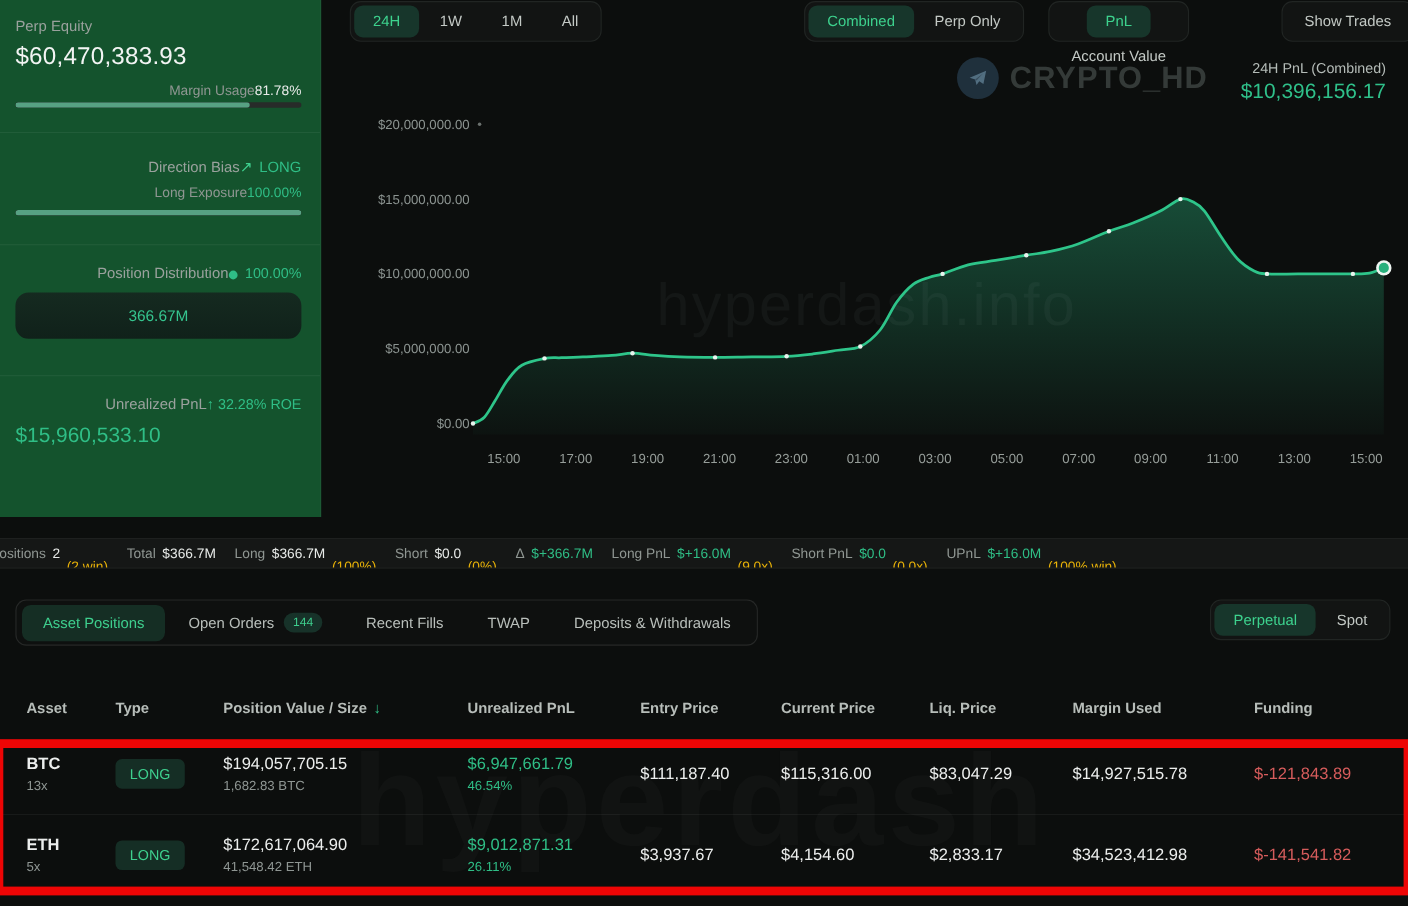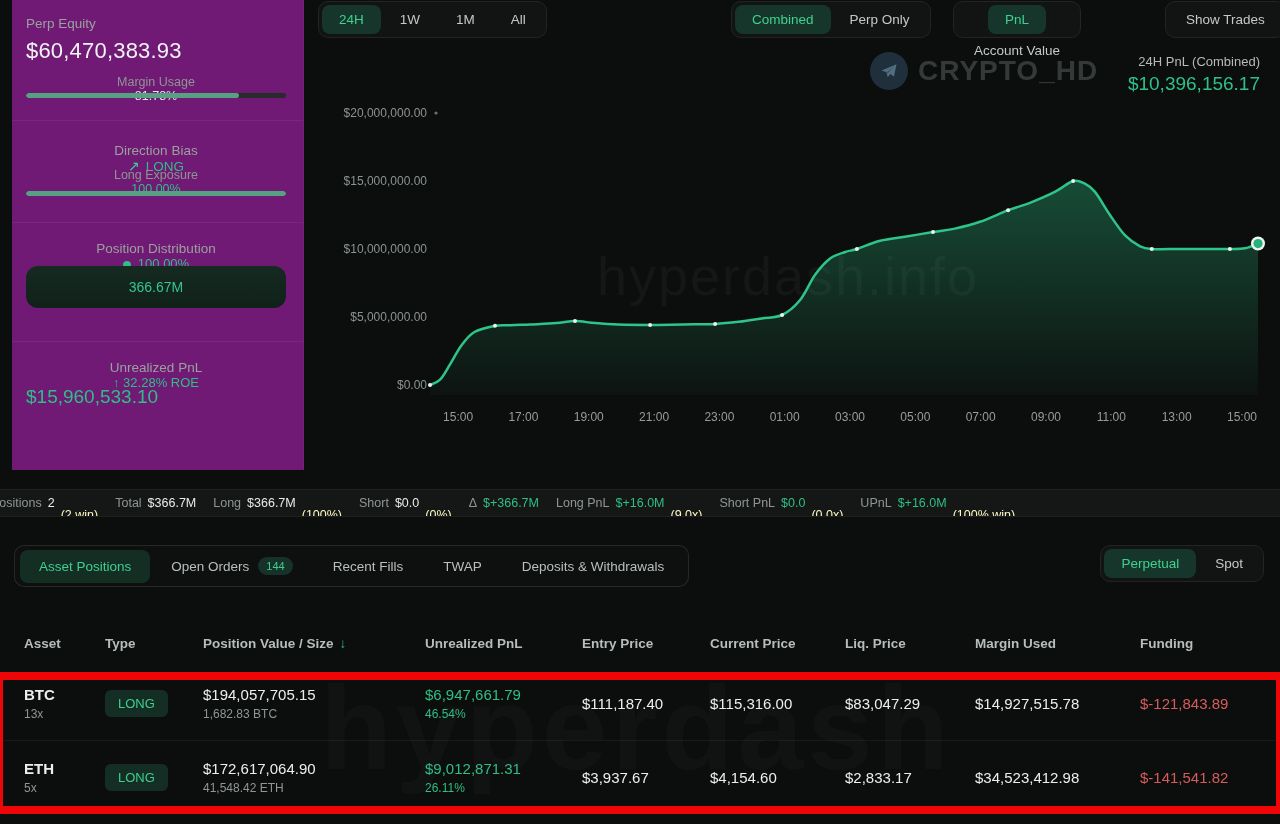--- a/index.html
+++ b/index.html
@@ -1,24 +1,24 @@
 <!DOCTYPE html>
 <html><head>
 <meta charset="utf-8">
 <style>
   * { margin:0; padding:0; box-sizing:border-box; }
   html,body { background:#070908; }
   body { font-family:"Liberation Sans", sans-serif; }
   .screen { position:relative; width:1280px; height:824px; background:#0c0e0d; overflow:hidden; color:#e8ebe9; }
 
   
-  .sidebar { position:absolute; left:12px; top:0; width:292px; height:470px; background:#701a75; border-right:1px solid rgba(255,255,255,0.04); }
+  .sidebar { position:absolute; left:0; top:0; width:292px; height:470px; background:#14532d; border-right:1px solid rgba(255,255,255,0.04); }
   .sb-label { color:#9aa19d; font-size:13.5px; }
   .sb-sub { color:#8f9692; font-size:12.5px; }
-  .sb-row { position:absolute; left:14px; right:17px; display:flex; justify-content:flex-end; align-items:center;flex-direction:column; }
+  .sb-row { position:absolute; left:14px; right:17px; display:flex; justify-content:flex-end; align-items:center; }
   .sb-big { position:absolute; left:14px; font-size:22px; font-weight:500; color:#f2f4f3; letter-spacing:0.2px; }
   .green { color:#2fbe86; }
   .bar { position:absolute; left:14px; right:17px; height:5px; border-radius:3px; background:#272b29; overflow:hidden; }
   .bar > div { height:100%; border-radius:3px; background:#57a183; }
   .divider { position:absolute; left:0; right:0; height:1px; background:rgba(255,255,255,0.06); }
   .dist-pill { position:absolute; left:14px; right:17px; top:266px; height:42px; border-radius:12px; background:linear-gradient(180deg,#152a20,#10211a); display:flex; align-items:center; justify-content:center; font-size:14px; color:#35c58f; }
   .dot { display:inline-block; width:8px; height:8px; border-radius:50%; background:#2fbe86; margin-right:7px; vertical-align:middle; }
   .upnl-value { position:absolute; left:14px; top:386px; font-size:19px; font-weight:400; color:#2fbe86; }
 
   
@@ -44,21 +44,21 @@
   .xtick { fill:#969d99; font-size:12px; }
   .chart-wm { fill:rgba(220,228,224,0.045); font-size:54px; letter-spacing:2px; }
 
   
   .summary-bar { position:absolute; left:0; right:0; top:489px; height:28px; background:#151716; border-top:1px solid rgba(255,255,255,0.04); border-bottom:1px solid rgba(255,255,255,0.04); display:flex; align-items:center; gap:17px; font-size:12.5px; overflow:hidden; padding-left:0; }
   .summary-bar .item { white-space:nowrap; display:flex; gap:6px; align-items:center; }
   .summary-bar .item:first-child { margin-left:-9px; }
   .sl { color:#8f9692; }
   .sv { color:#e8ebe9; font-weight:500; }
   .sv.green { color:#2fbe86; }
-  .sx { color:#fef9c3;margin-top:24px; }
+  .sx { color:#eab308;margin-top:24px; }
 
   
   .tabsbar { position:absolute; left:14px; top:545px; height:42px; display:inline-flex; align-items:center; gap:2px; border:1px solid rgba(255,255,255,0.1); border-radius:10px; background:#0e100f; padding:0 5px; }
   .tab { padding:9px 19px; font-size:13.5px; color:#b9bfbb; border-radius:8px; white-space:nowrap; display:flex; align-items:center; gap:9px; }
   .tab.active { background:#152e24; color:#3ecf8e; }
   .badge { background:#173229; color:#3ecf8e; font-size:11px; padding:3px 8px; border-radius:9px; }
   .ps-group { right:16px; left:auto; top:545px; }
 
   
   .table { position:absolute; left:0; right:0; top:620px; }

